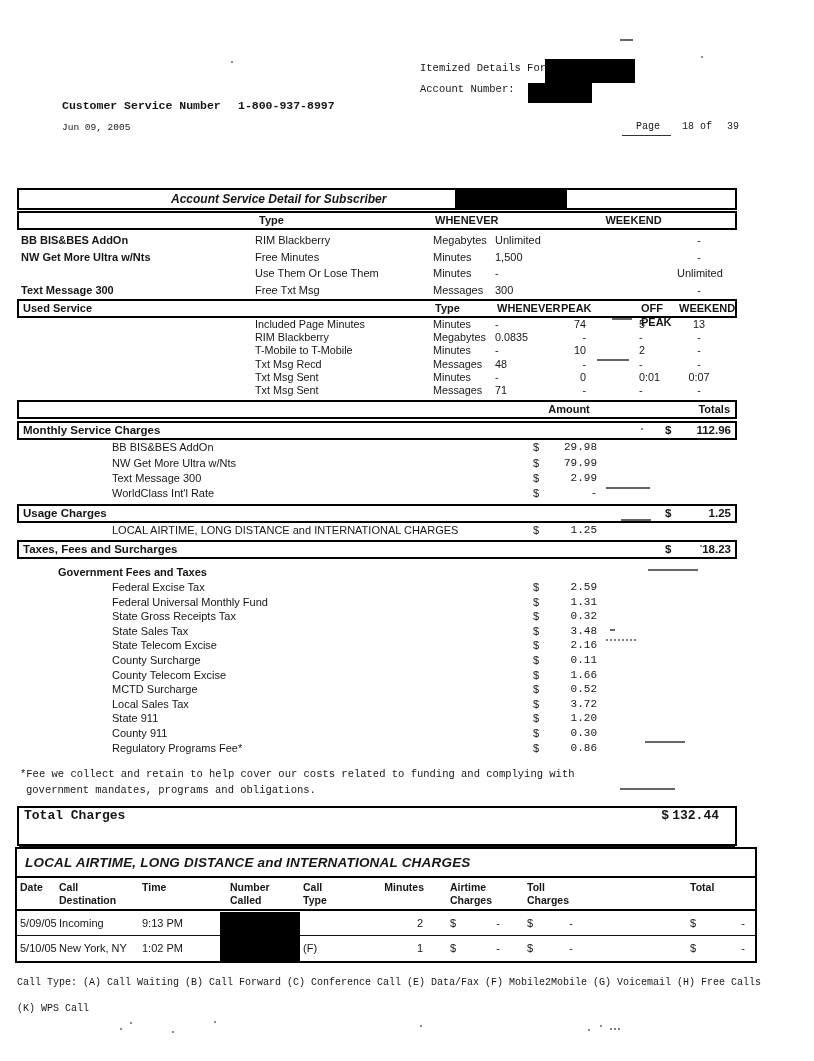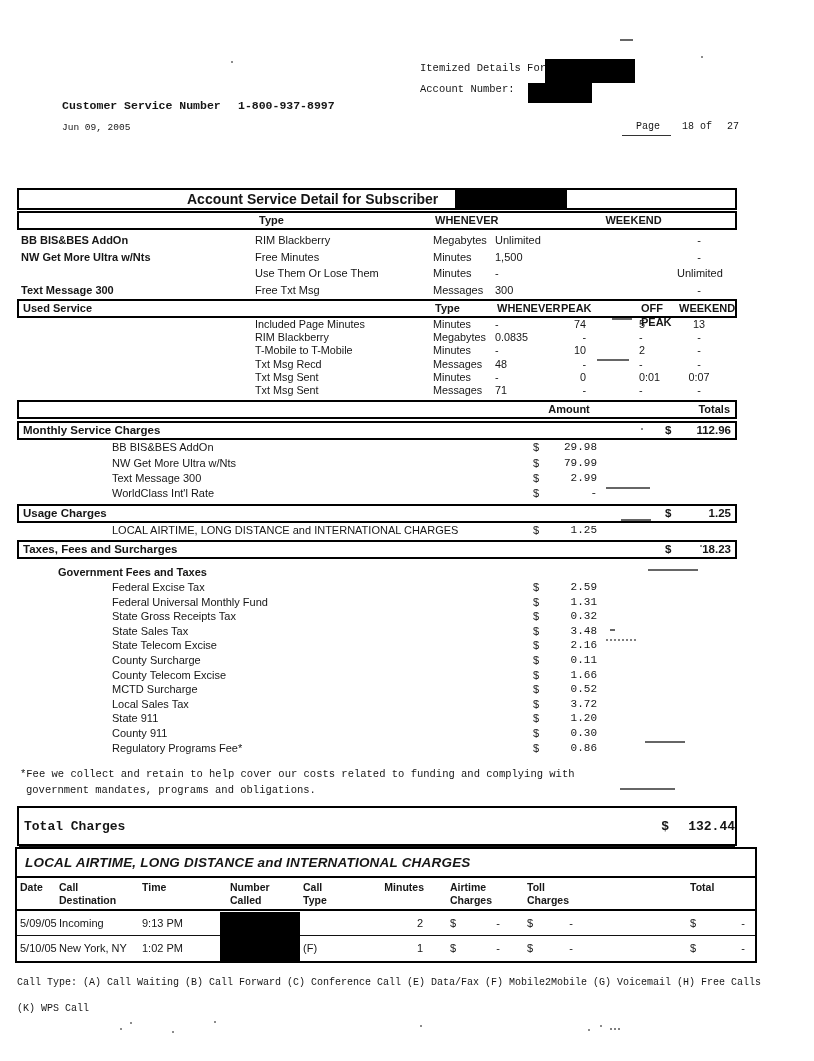--- a/index.html
+++ b/index.html
@@ -20,21 +20,21 @@
   .pg { font-size:10px; }
   .pg-label { left:636px; top:121px; }
   .pg-cur { left:682px; top:121px; }
   .pg-tot { left:727px; top:121px; }
   .pg-rule { left:622px; top:135px; width:49px; border-top:1.5px solid #333; }
 
   
   .acct { position:absolute; left:17px; top:188px; width:720px; font-size:11px; }
   .grid-main { display:grid; grid-template-columns:238px 176px 62px 66px 43px 75px 1fr; }
   .row-title { position:relative; height:22px; border:2px solid #000; }
-  .row-title .ttl { position:absolute; left:168px; top:1px; font-weight:bold; font-size:14px; line-height:17px; }
+  .row-title .ttl { position:absolute; left:152px; top:1px; font-style:italic; font-weight:bold; font-size:12px; line-height:17px; }
   .row-title .redact { left:436px; top:0; width:112px; height:18px; }
   .subhead { border:2px solid #000; font-weight:bold; height:19px; line-height:14px; margin-top:1px; }
   .r { height:16.5px; line-height:16px; }
   .used-rows .r { height:13.2px; line-height:13px; font-size:10.8px; }
   .c-label { padding-left:4px; }
   .c-type { padding-left:2px; }
   .c-when { padding-left:2px; }
   .c-peak { text-align:right; padding-right:16px; }
   .c-off  { padding-left:3px;margin-left:34px; }
   .c-wkd  { text-align:center; padding-right:16px; white-space:nowrap; }
@@ -49,25 +49,25 @@
   .item { display:grid; grid-template-columns:516px 16px 48px 1fr; height:15.4px; line-height:15px; }
   .tax-items .item { height:14.6px; line-height:14px; }
   .item .i-label { padding-left:95px; white-space:nowrap; }
   .item .i-amt { text-align:right;font-family:Liberation Mono, monospace; }
   .gov { padding-left:41px; font-weight:bold; margin-top:6px; height:15px; line-height:15px; }
 
   
   .footnote { left:20px; top:767px; font-size:10.5px; line-height:15.5px; }
   .footnote .fn2 { padding-left:6px; }
   .total-box { left:17px; top:806px; width:720px; height:40px; border:2px solid #000;
-    display:flex; align-items:center; font-weight:bold; font-size:13px;
+    display:flex; font-weight:bold; font-size:13px;
     box-shadow:0 4px 0 -2px #111; }
   .total-box .tc-label { padding-left:5px; }
   .total-box .tc-cur { margin-left:auto; }
-  .total-box .tc-amt { width:66px; text-align:right; }
+  .total-box .tc-amt { width:66px; text-align:right; padding-right:16px; }
 
   
   .call-table { position:absolute; left:15px; top:847px; width:742px; border:2px solid #000; font-size:11px; }
   .ct-title { height:29px; line-height:27px; border-bottom:2px solid #000; font-style:italic; font-weight:bold; font-size:13.5px; padding-left:8px; letter-spacing:.2px; }
   .ct-grid { display:grid; grid-template-columns:40px 83px 70px 90px 62px 70px 80px 85px 1fr; }
   .ct-head { border-bottom:2px solid #000; height:33px; padding-top:3px; font-weight:bold; font-size:10.5px; line-height:13px; }
   .ct-head span { display:block; }
   .ct-row { height:25px; line-height:24px; border-bottom:1.5px solid #111; }
   .ct-row:last-child { border-bottom:none; }
   .cc-date { padding-left:3px; }
@@ -101,21 +101,21 @@
   </div>
   <div class="redact" style="left:545px; top:59px; width:90px; height:24px;"></div>
   <div class="redact" style="left:528px; top:83px; width:64px; height:20px;"></div>
 
   <div class="abs h-csn-label">Customer Service Number</div>
   <div class="abs h-csn-number">1-800-937-8997</div>
   <div class="abs h-date">Jun 09, 2005</div>
 
   <div class="abs pg pg-label">Page</div>
   <div class="abs pg pg-cur">18 of</div>
-  <div class="abs pg pg-tot">27</div>
+  <div class="abs pg pg-tot">39</div>
   <div class="abs pg-rule"></div>
 
   <section class="acct">
 
     <div class="row-title">
       <span class="ttl">Account Service Detail for Subscriber</span>
       <span class="redact"></span>
     </div>
 
     <div class="subhead grid-main">

